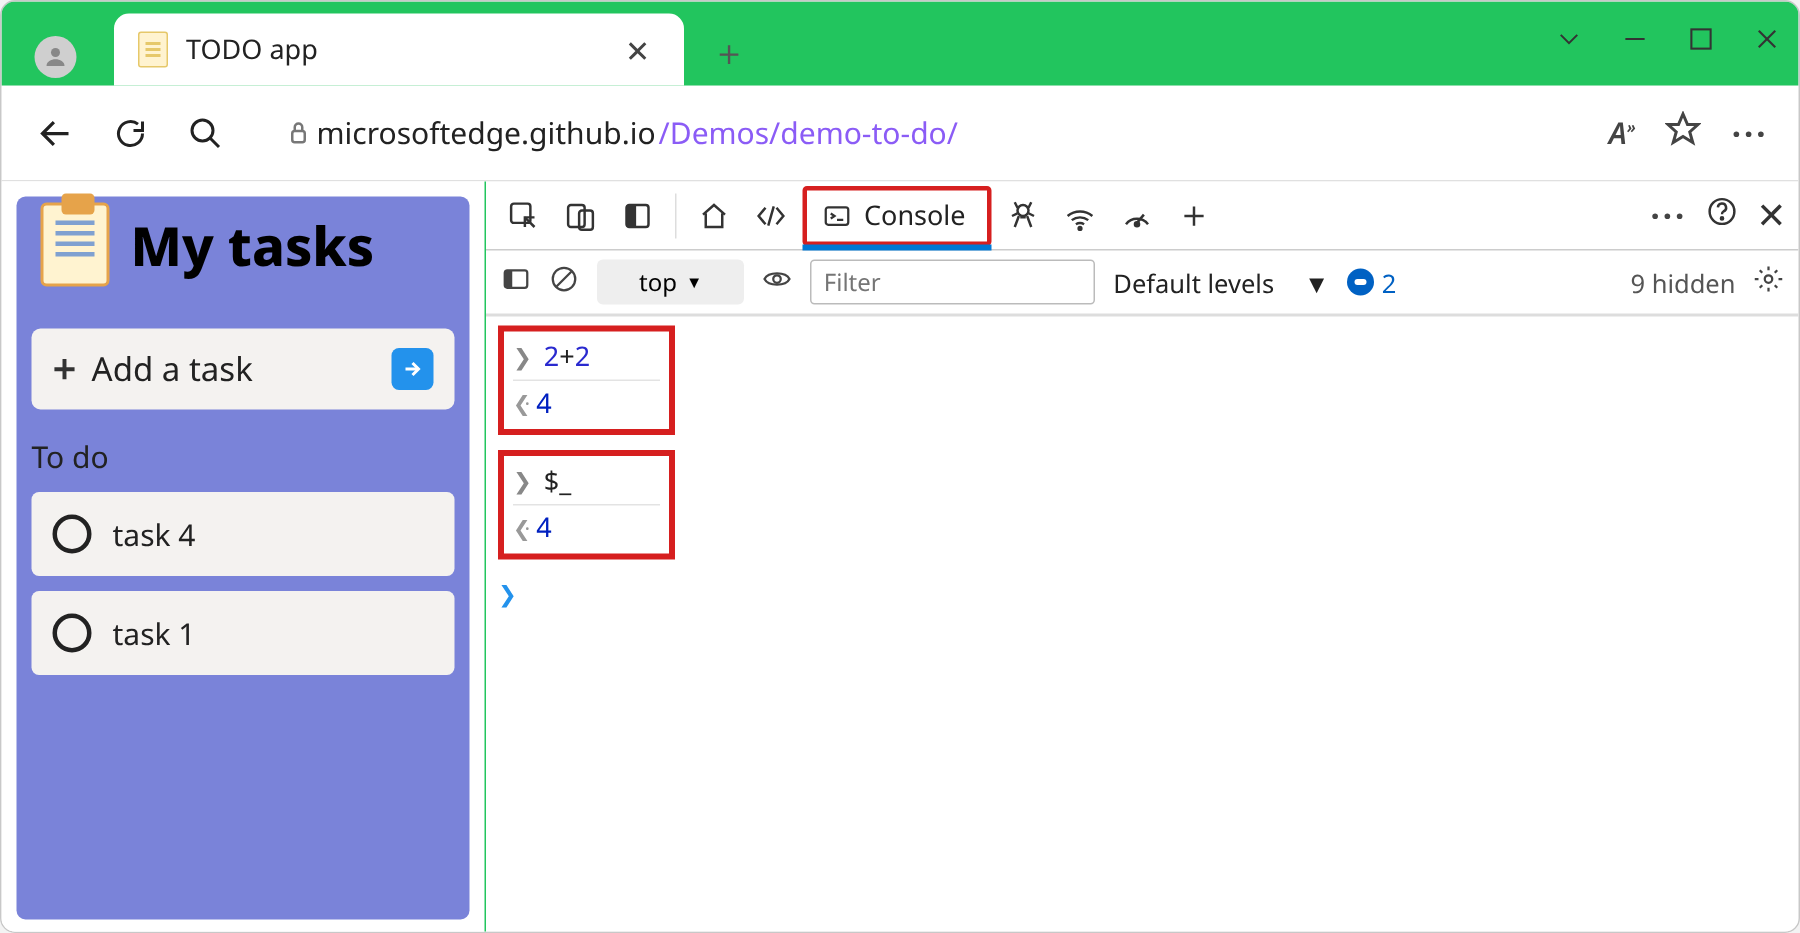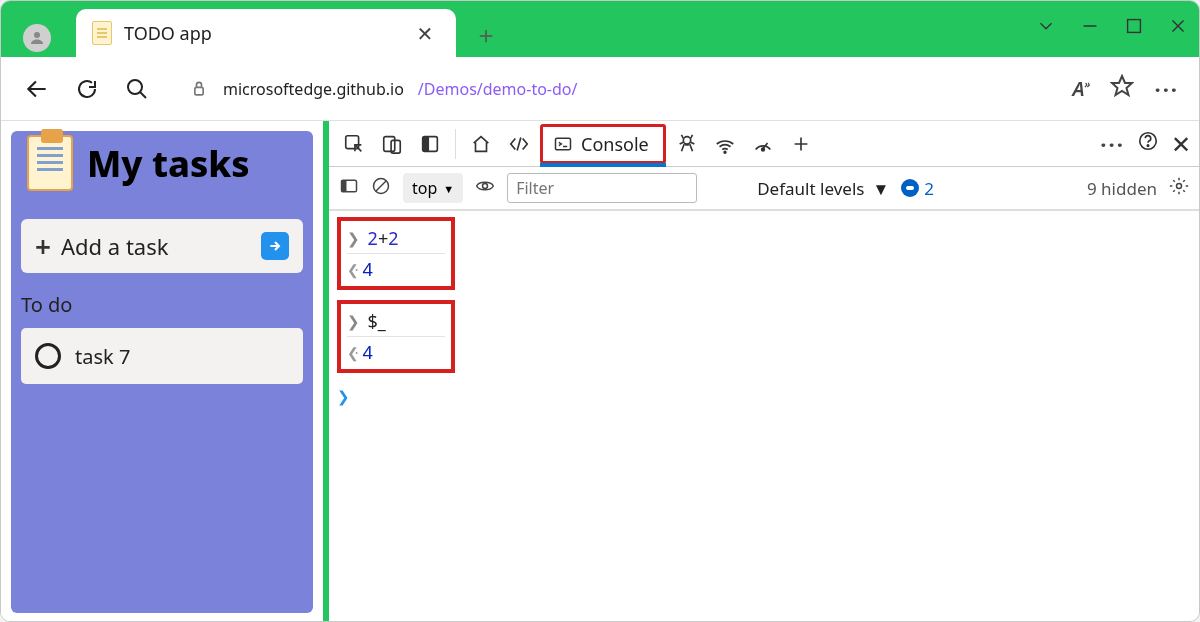--- a/index.html
+++ b/index.html
@@ -15,21 +15,21 @@
   .tab-title { font-size: 18px; color:#222; flex:1; }
   .tab-close { width: 30px; height: 30px; display:flex; align-items:center; justify-content:center; font-size:20px; color:#444; border-radius:4px; }
   .tab-new { position:absolute; left: 470px; top: 18px; width:30px; height:30px; display:flex; align-items:center; justify-content:center; font-size:24px; color:#555; }
   .win-controls { position:absolute; right: 10px; top: 14px; display:flex; gap: 22px; align-items:center; }
   .win-controls span svg { width: 22px; height: 22px; stroke:#333; stroke-width:1.5; fill:none; }
 
   
   .addr-row { height: 64px; background:#fff; display:flex; align-items:center; padding: 0 20px; gap: 18px; border-bottom:1px solid #e0e0e0; }
   .addr-row .icon-btn { width:32px; height:32px; display:flex; align-items:center; justify-content:center; cursor:pointer; }
   .addr-row svg { stroke:#222; stroke-width:2; fill:none; }
-  .omnibox { flex:1; height: 42px; background: #fff; border-radius: 22px; display:flex; align-items:center; padding: 0 18px; gap:14px; font-size: 16px; color:#222; }
+  .omnibox { flex:1; height: 42px; background: #fff; border-radius: 22px; display:flex; align-items:center; padding: 0 18px; gap:2px; font-size: 20px; color:#222; }
   .omnibox .url-faded { color:#8b5cf6; }
   .addr-actions { display:flex; gap: 20px; align-items:center; margin-left:10px; font-size:20px; color:#444;}
   .addr-actions svg { width:24px; height:24px; stroke:#444; stroke-width:2; fill:none;}
   .dots { letter-spacing: 2px; font-size: 22px; font-weight:bold; color:#444;}
 
   
   .workspace { display:flex; height: calc(622px - 56px - 64px); background:#fff; }
   .page { width: 322px; background:#fff; padding: 10px; }
   .panel { width: 302px; background:#7a83d9; border-radius: 6px; padding: 4px 10px; height: 100%; }
   .panel-header { display:flex; align-items:center; gap: 14px; margin-bottom: 28px; padding-left:6px;}
@@ -41,39 +41,39 @@
   .add-task .plus { font-size:28px; font-weight:600; color:#333;}
   .add-task-label { font-size:22px; color:#222; flex:1;}
   .submit-icon { width:28px; height:28px; background:#2392ec; border-radius:5px; display:flex; align-items:center; justify-content:center;}
   .submit-icon svg { stroke:#fff; stroke-width:3; fill:none; width:16px; height:16px;}
   .section-label { text-align:left; font-size:20px; color:#222; margin: 7px 0 10px;}
   .task-item { background:#f4f2f0; border-radius:5px; height:56px; display:flex; align-items:center; padding:0 14px; gap:14px; margin-bottom:10px;}
   .task-item .circle { width:26px; height:26px; border:3px solid #222; border-radius:50%;}
   .task-name { font-size:20px; color:#222;}
 
   
-  .devtools { flex:1; display:flex; flex-direction:column; border-left:6px solid #22c55e; }
+  .devtools { flex:1; display:flex; flex-direction:column; border-left:1px solid #22c55e; }
   .dt-tabs { height:46px; border-bottom:1px solid #ccc; display:flex; align-items:center; padding: 0 8px; gap: 4px; }
   .dt-tabs .tool { width:34px; height:34px; display:flex; align-items:center; justify-content:center;}
   .dt-tabs .tool svg { width:22px; height:22px; stroke:#333; stroke-width:1.8; fill:none;}
   .dt-tabs .sep { width:1px; height:30px; background:#ddd; margin:0 4px;}
   .console-tab { display:flex; align-items:center; gap:8px; padding: 4px 14px 4px 10px; border:3px solid #d61f1f; border-radius:3px; position:relative; height:40px;}
   .console-tab::after { content:""; position:absolute; left:-3px; right:-3px; bottom:-6px; height:4px; background:#0078d4;}
   .console-tab svg { width:20px; height:20px; stroke:#333; stroke-width:1.8; fill:none;}
   .console-tab-label { font-size:18px; color:#222;}
   .dt-tabs .right-tools { margin-left:auto; display:flex; gap:12px; align-items:center;}
   .right-tools svg { width:22px; height:22px; stroke:#333; stroke-width:1.8; fill:none;}
   .right-tools .close { font-size:24px; color:#333;}
 
   .dt-toolbar { height:44px; border-bottom:2px solid #ddd; display:flex; align-items:center; padding:0 10px; gap:12px;}
   .dt-toolbar svg { width:20px; height:20px; stroke:#444; stroke-width:1.8; fill:none;}
-  .ctx-select { background:#eee; border-radius:4px; padding: 4px 9px; display:flex; gap:6px; align-items:center; font-size:16px;}
+  .ctx-select { background:#eee; border-radius:4px; padding: 4px 28px; display:flex; gap:6px; align-items:center; font-size:16px;}
   .ctx-select .tri { font-size:11px;}
   .filter-input { border:1px solid #bbb; border-radius:3px; height:30px; width:190px; padding:0 8px; font-size:16px;}
-  .levels { font-size:17px; color:#222; display:flex; gap:8px; align-items:center;margin-left:48px;}
+  .levels { font-size:17px; color:#222; display:flex; gap:20px; align-items:center;}
   .issue-chip { display:flex; gap:5px; align-items:center; color:#0061c3; font-size:17px;}
   .issue-chip .bubble { width:18px; height:18px; background:#0061c3; border-radius:50%; display:flex; align-items:center; justify-content:center;}
   .issue-chip .bubble::after{ content:""; width:8px; height:4px; background:#fff; border-radius:2px;}
   .hidden-count { font-size:17px; color:#555; margin-left:auto;}
   .gear svg{ width:20px; height:20px;}
 
   .dt-output { flex:1; padding: 6px 8px; font-family: Consolas, monospace; font-size:18px; overflow:auto;}
   .out-group { border:4px solid #d61f1f; padding: 2px 6px; margin-bottom:10px; width: 118px;}
   .out-row { display:flex; align-items:center; gap:8px; padding: 3px 0; }
   .out-row + .out-row { border-top: 1px solid #e3e3e3;}
@@ -166,21 +166,25 @@
         <span class="submit-icon">
             <svg viewBox="0 0 24 24">
               <line x1="5" y1="12" x2="17" y2="12"></line>
               <polyline points="12 6 18 12 12 18"></polyline>
             </svg>
           </span>
       </div>
       <div class="section-label">To do</div>
       <div class="task-item">
         <div class="circle"></div>
-        <div class="task-name">task 7</div>
+        <div class="task-name">task 4</div>
+      </div>
+      <div class="task-item">
+        <div class="circle"></div>
+        <div class="task-name">task 1</div>
       </div>
     </div>
   </div>
 
   <div class="devtools">
     <div class="dt-tabs">
       <div class="tool">
           <svg viewBox="0 0 24 24">
             <rect x="3" y="3" width="14" height="14" rx="2"></rect>
             <path d="M13 13l7 7"></path>

